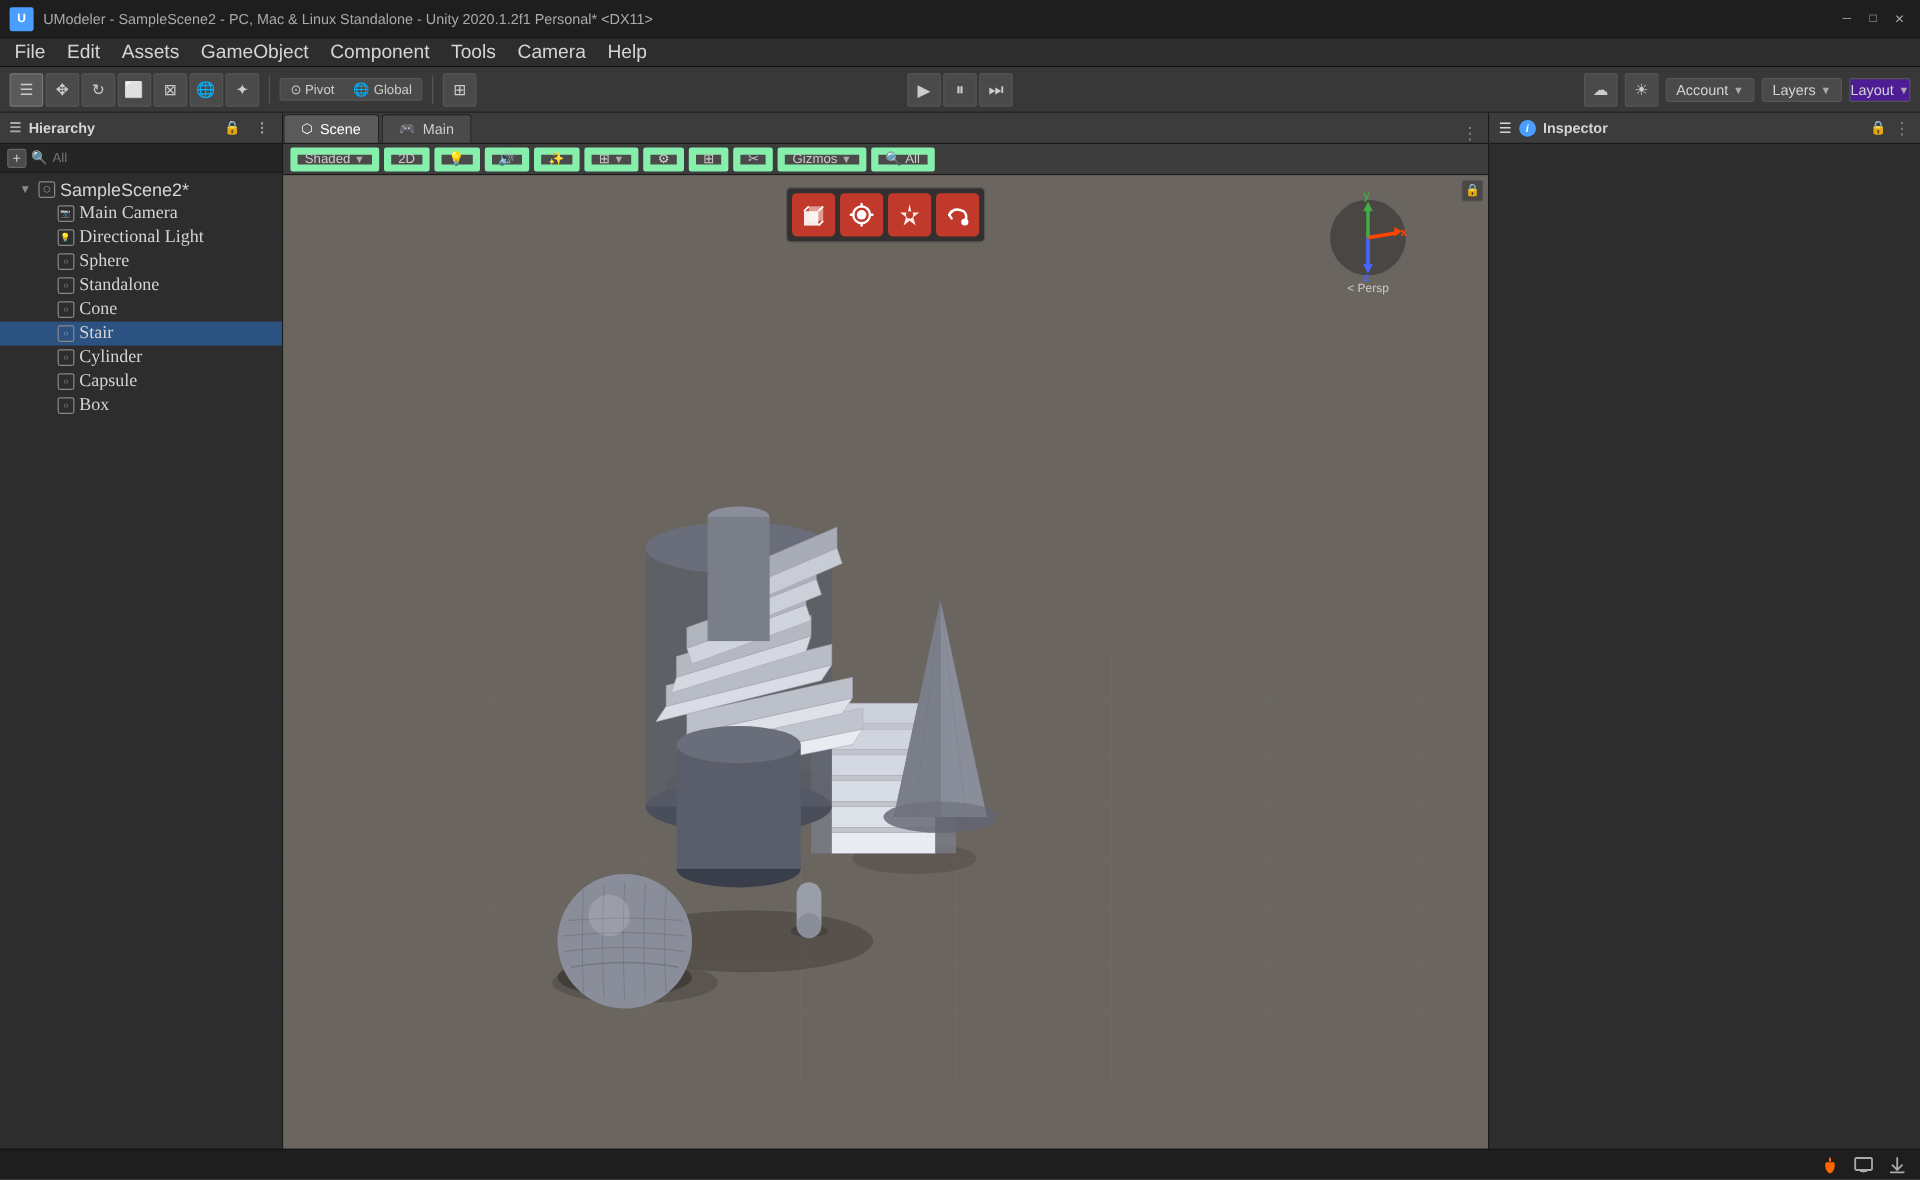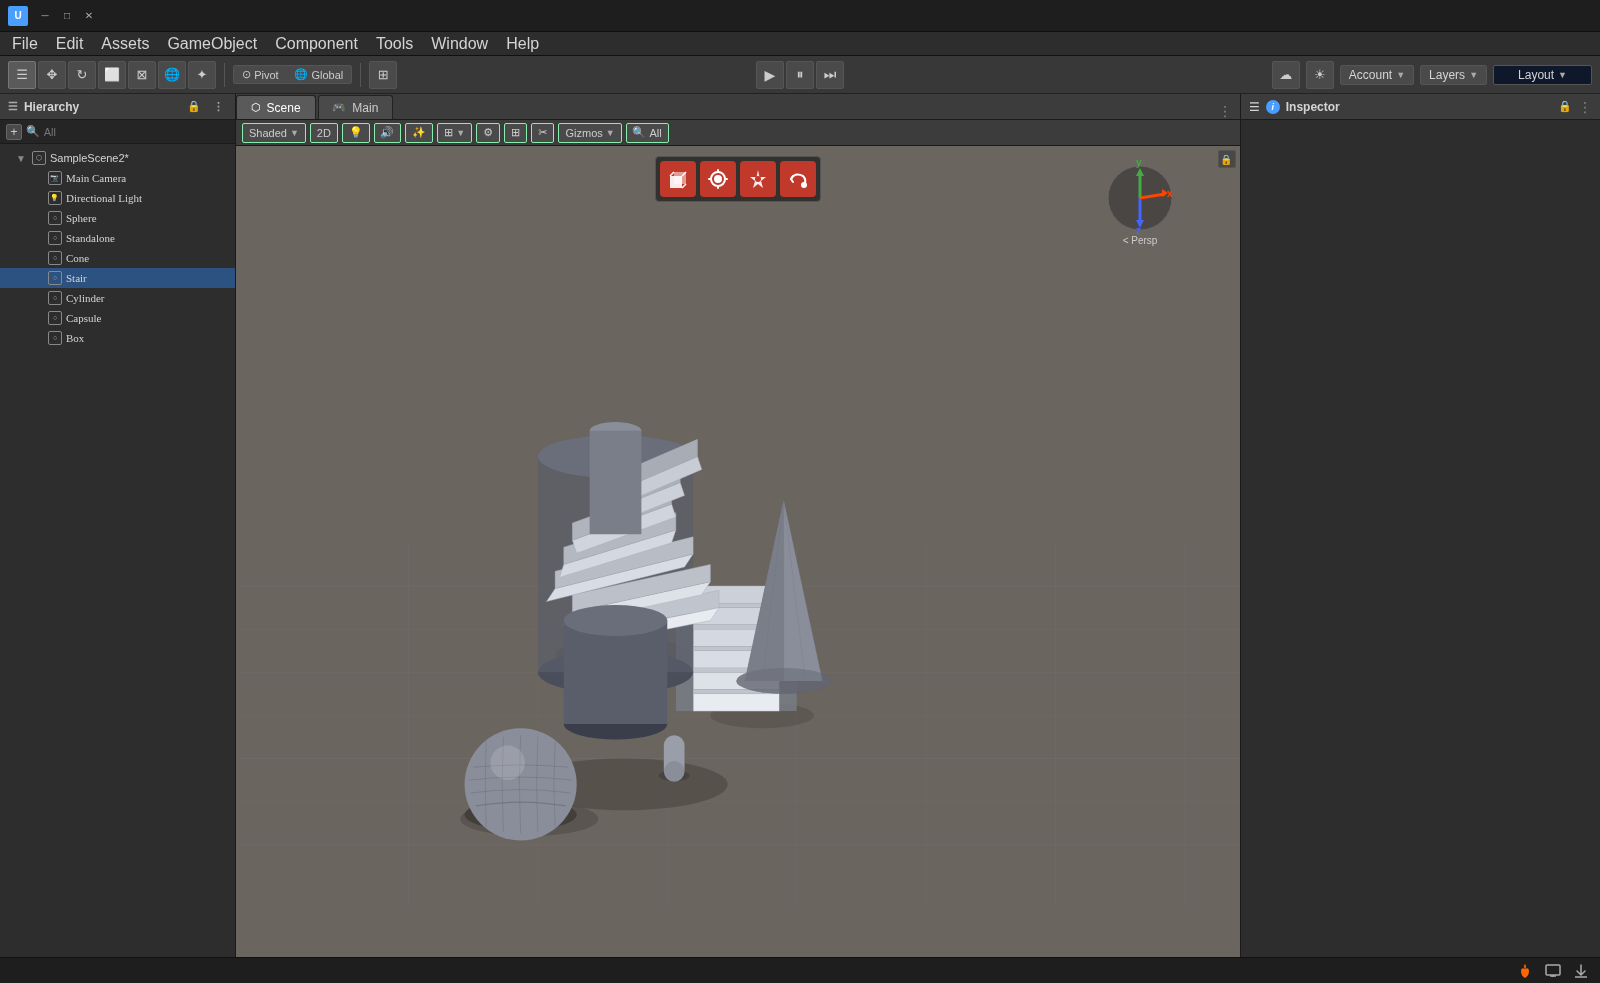--- a/index.html
+++ b/index.html
@@ -142,24 +142,24 @@
       border-radius: 2px;
       padding: 2px 8px;
       font-size: 12px;
       cursor: pointer;
       color: #d4d4d4;
     }
     .layout-btn {
       display: flex;
       align-items: center;
       gap: 4px;
-      background: #0f172a;
+      background: #4c1d95;
       border: 1px solid #555;
       border-radius: 2px;
-      padding: 2px 24px;
+      padding: 2px 0;
       font-size: 12px;
       cursor: pointer;
       color: #d4d4d4;
     }
 
     
     .play-controls {
       display: flex;
       align-items: center;
       gap: 2px;
@@ -277,21 +277,21 @@
       border: 1px solid #888;
       border-radius: 2px;
       display: flex;
       align-items: center;
       justify-content: center;
       font-size: 7px;
       color: #aaa;
       flex-shrink: 0;
     }
     .hier-item .obj-label {
-      font-size: 11px;
+      font-size: 15px;
     }
     .hier-scene {
       padding-left: 16px;
     }
     .hier-indent1 { padding-left: 32px; font-family: Liberation Serif, serif; }
 
     
     #center-panel {
       flex: 1;
       display: flex;
@@ -333,21 +333,21 @@
       border-bottom: 1px solid #1a1a1a;
       display: flex;
       align-items: center;
       padding: 0 6px;
       gap: 4px;
     }
     .scene-tb-btn {
       height: 20px;
       padding: 0 6px;
       background: #4a4a4a;
-      border: 1px solid #86efac;
+      border: 6px solid #86efac;
       border-radius: 2px;
       display: flex;
       align-items: center;
       gap: 3px;
       cursor: pointer;
       font-size: 11px;
       color: #ccc;
     }
 
     
@@ -474,35 +474,36 @@
       color: #888;
     }
   </style>
 </head>
 <body>
 
 <div id="title-bar">
   <div class="app-icon">
     <span>U</span>
   </div>
+  <div class="title-text">UModeler - SampleScene2 - PC, Mac &amp; Linux Standalone - Unity 2020.1.2f1 Personal* &lt;DX11&gt;</div>
   <div class="window-controls">
     <button class="win-btn">─</button>
     <button class="win-btn">□</button>
     <button class="win-btn">✕</button>
   </div>
 </div>
 
 <div id="menu-bar">
   <span class="menu-item">File</span>
   <span class="menu-item">Edit</span>
   <span class="menu-item">Assets</span>
   <span class="menu-item">GameObject</span>
   <span class="menu-item">Component</span>
   <span class="menu-item">Tools</span>
-  <span class="menu-item">Window</span>
+  <span class="menu-item">Camera</span>
   <span class="menu-item">Help</span>
 </div>
 
 <div id="toolbar">
   <div class="toolbar-group">
     <div class="toolbar-btn active">☰</div>
     <div class="toolbar-btn">✥</div>
     <div class="toolbar-btn">↻</div>
     <div class="toolbar-btn">⬜</div>
     <div class="toolbar-btn">⊠</div>

